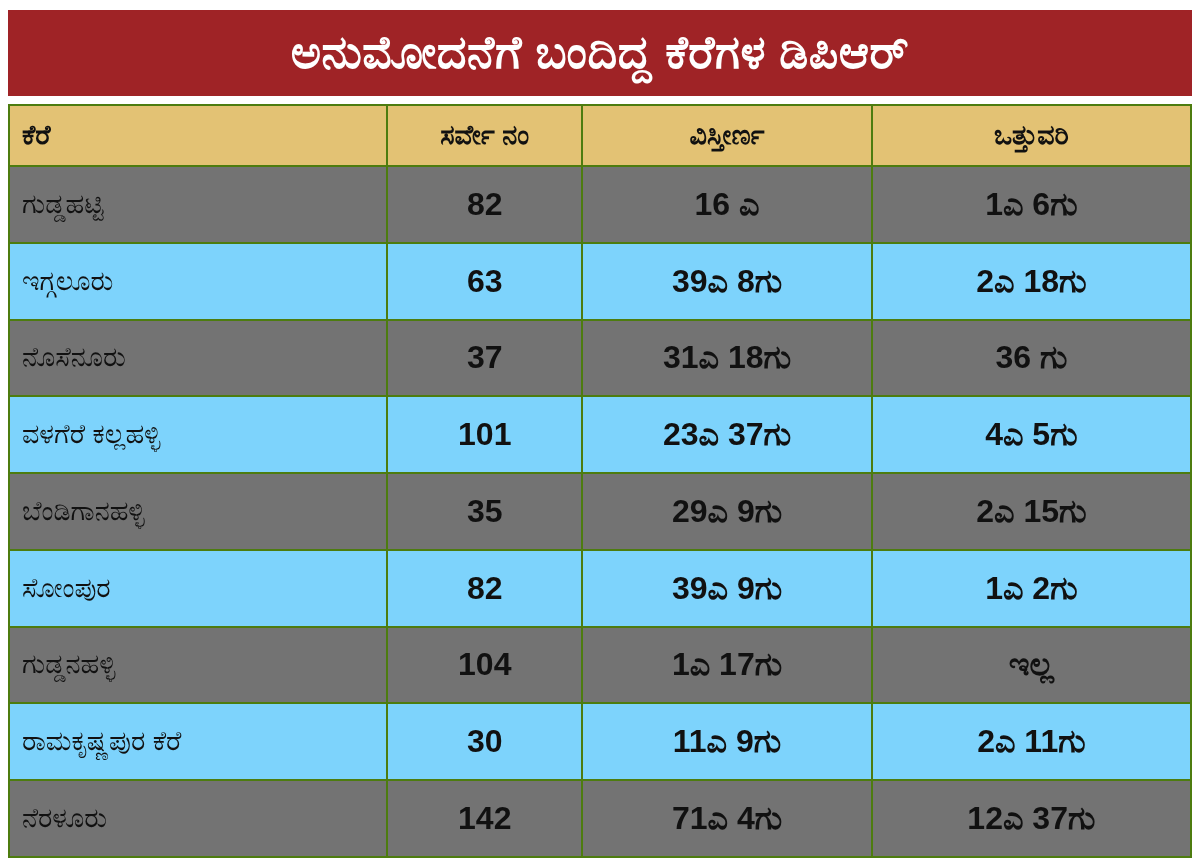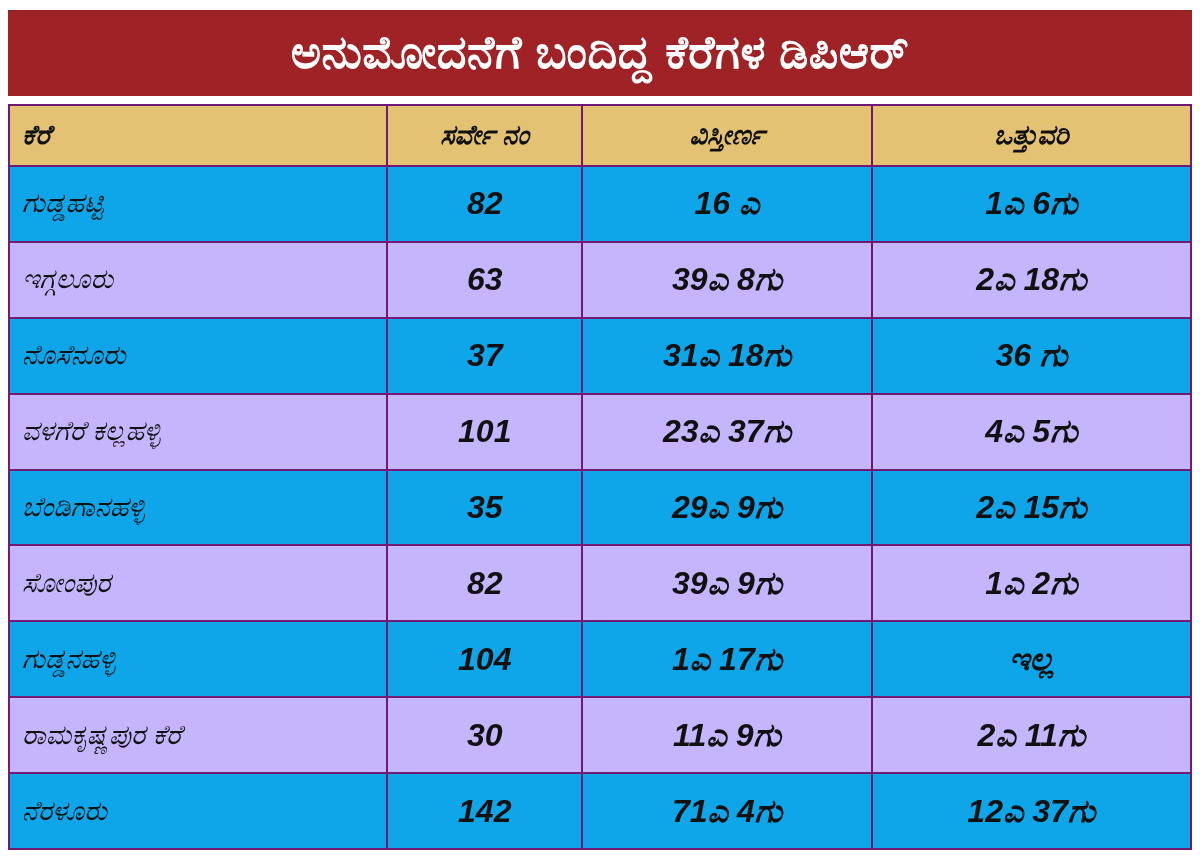--- a/index.html
+++ b/index.html
@@ -10,21 +10,21 @@
   body {
     width: 1200px;
     height: 866px;
     font-family: "Liberation Sans", sans-serif;
     overflow: hidden;
   }
   .sheet {
     width: 1200px;
     height: 866px;
     box-sizing: border-box;
-    padding: 10px 8px 16px 8px;
+    padding: 10px 8px 8px 8px;
     background: #ffffff;
     display: flex;
     flex-direction: column;
   }
   .title-bar {
     background: #9f2326;
     color: #ffffff;
     text-align: center;
     font-size: 46px;
     font-weight: bold;
@@ -35,27 +35,26 @@
   }
   table.dpr-table {
     border-collapse: collapse;
     width: 100%;
     table-layout: fixed;
     margin-top: 8px;
     flex: 1;
   }
   table.dpr-table th,
   table.dpr-table td {
-    border: 2px solid #701a75;
+    border: 2px solid #4d7c0f;
     padding: 6px 12px;
     font-size: 27px;
     color: #111111;
     height: 61px;
     box-sizing: border-box;
-    font-style: italic;
   }
   thead th {
     background: #e3c274;
     font-weight: bold;
     font-size: 27px;
     color: #1a1a1a;
   }
   thead th.col-name {
     text-align: left;
   }
@@ -70,24 +69,24 @@
     font-size: 27px;
   }
   tbody td.c-num,
   tbody td.c-area,
   tbody td.c-enc {
     text-align: center;
     font-weight: bold;
     font-size: 32px;
   }
   tbody tr.alt td {
-    background: #c4b5fd;
+    background: #7dd3fc;
   }
   tbody tr.plain td {
-    background: #0ea5e9;
+    background: #737373;
   }
   col.w-name { width: 32%; }
   col.w-num  { width: 16.5%; }
   col.w-area { width: 24.5%; }
   col.w-enc  { width: 27%; }
 </style>
 </head>
 <body>
 
 <div class="sheet">

